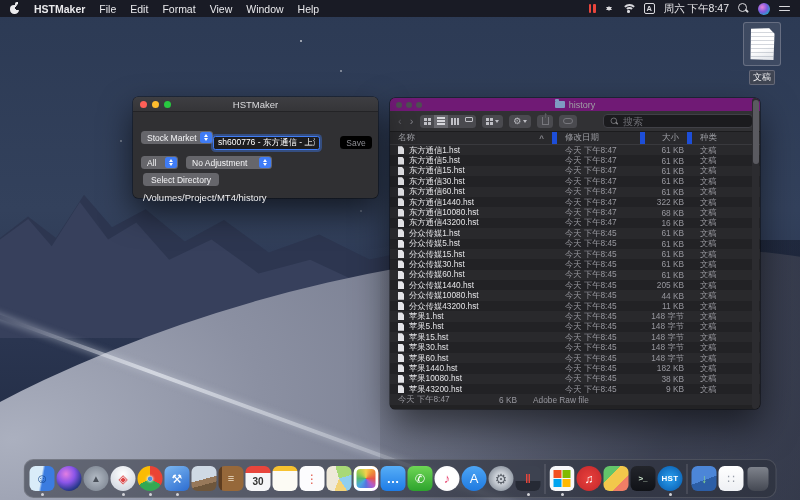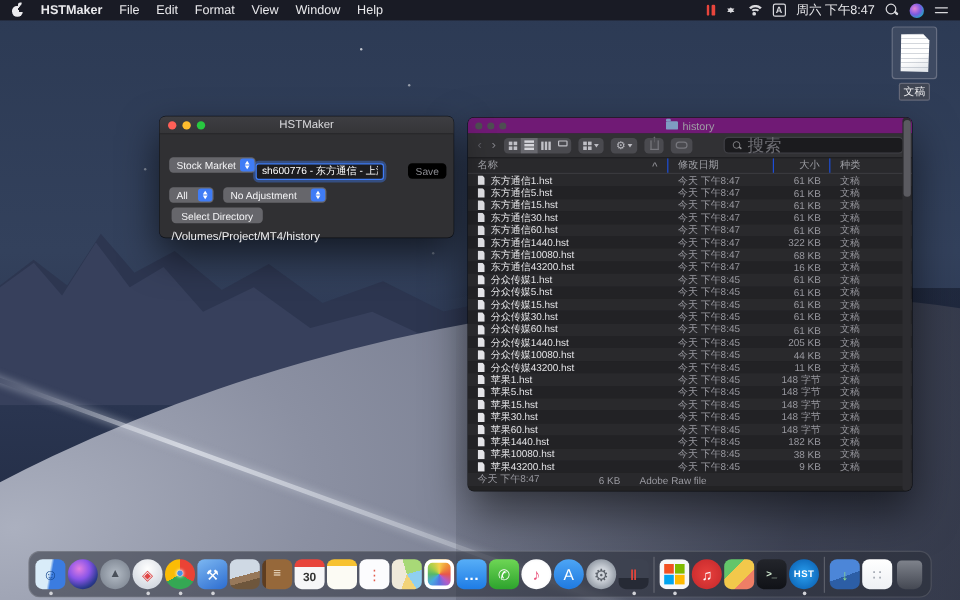--- a/index.html
+++ b/index.html
@@ -134,25 +134,25 @@
   .tool-btn.dim { color:#77777d; }
   .chev-dn { border:2.8px solid transparent; border-top:3.4px solid #bcbcc2; margin-top:3px; }
   .ic-gear { font-size:9px; line-height:1; }
   .ic-share { position:relative; width:7px; height:8px; border:1px solid #77777d; border-top:none; }
   .ic-share::before { content:"↑"; position:absolute; left:0.5px; top:-6px; font-size:8px; color:#77777d; }
   .ic-tag { width:10px; height:6px; border:1px solid #77777d; border-radius:3px; }
   .search-field { margin-left:auto; width:150px; height:14px; background:#1b1b1e;
     border:1px solid #404046; border-radius:4px; display:flex; align-items:center; padding:0 5px; gap:3px; }
   .search-field .spotlight { transform:scale(.7); opacity:.6; }
   .search-field input { flex:1; background:transparent; border:none; outline:none; color:#ddd;
-    font-size:14px; font-family:"Liberation Sans","DejaVu Sans",sans-serif; min-width:0; }
+    font-size:10px; font-family:"Liberation Sans","DejaVu Sans",sans-serif; min-width:0; }
   .search-field input::placeholder { color:#6f6f75; }
   .f-header { height:13px; background:#29292c; border-bottom:1px solid #39393d;
     display:flex; align-items:center; font-size:8.5px; color:#9fa0a6; }
-  .hcol { height:100%; display:flex; align-items:center; border-right:1px solid #1d4ed8; padding:0 8px; }
+  .hcol { height:100%; display:flex; align-items:center; border-right:5px solid #1d4ed8; padding:0 8px; }
   .hcol.name { width:167px; justify-content:space-between; }
   .hcol.date { width:88px; } .hcol.size { width:47px; justify-content:flex-end; }
   .hcol.kind { flex:1; border-right:none; }
   .sort-caret { color:#8a8a90; font-size:8px; font-weight:bold; }
   .file-list { position:relative; height:264px; overflow:hidden; background:#222224; }
   .f-row { height:10.4px; display:flex; align-items:center; font-size:8.3px; color:#e3e3e6; }
   .f-row:nth-child(odd) { background:#29292c; }
   .f-row:nth-child(even) { background:#222225; }
   .rcell { display:flex; align-items:center; padding:0 8px; height:100%; overflow:hidden; white-space:nowrap; }
   .rcell.name { width:167px; }

